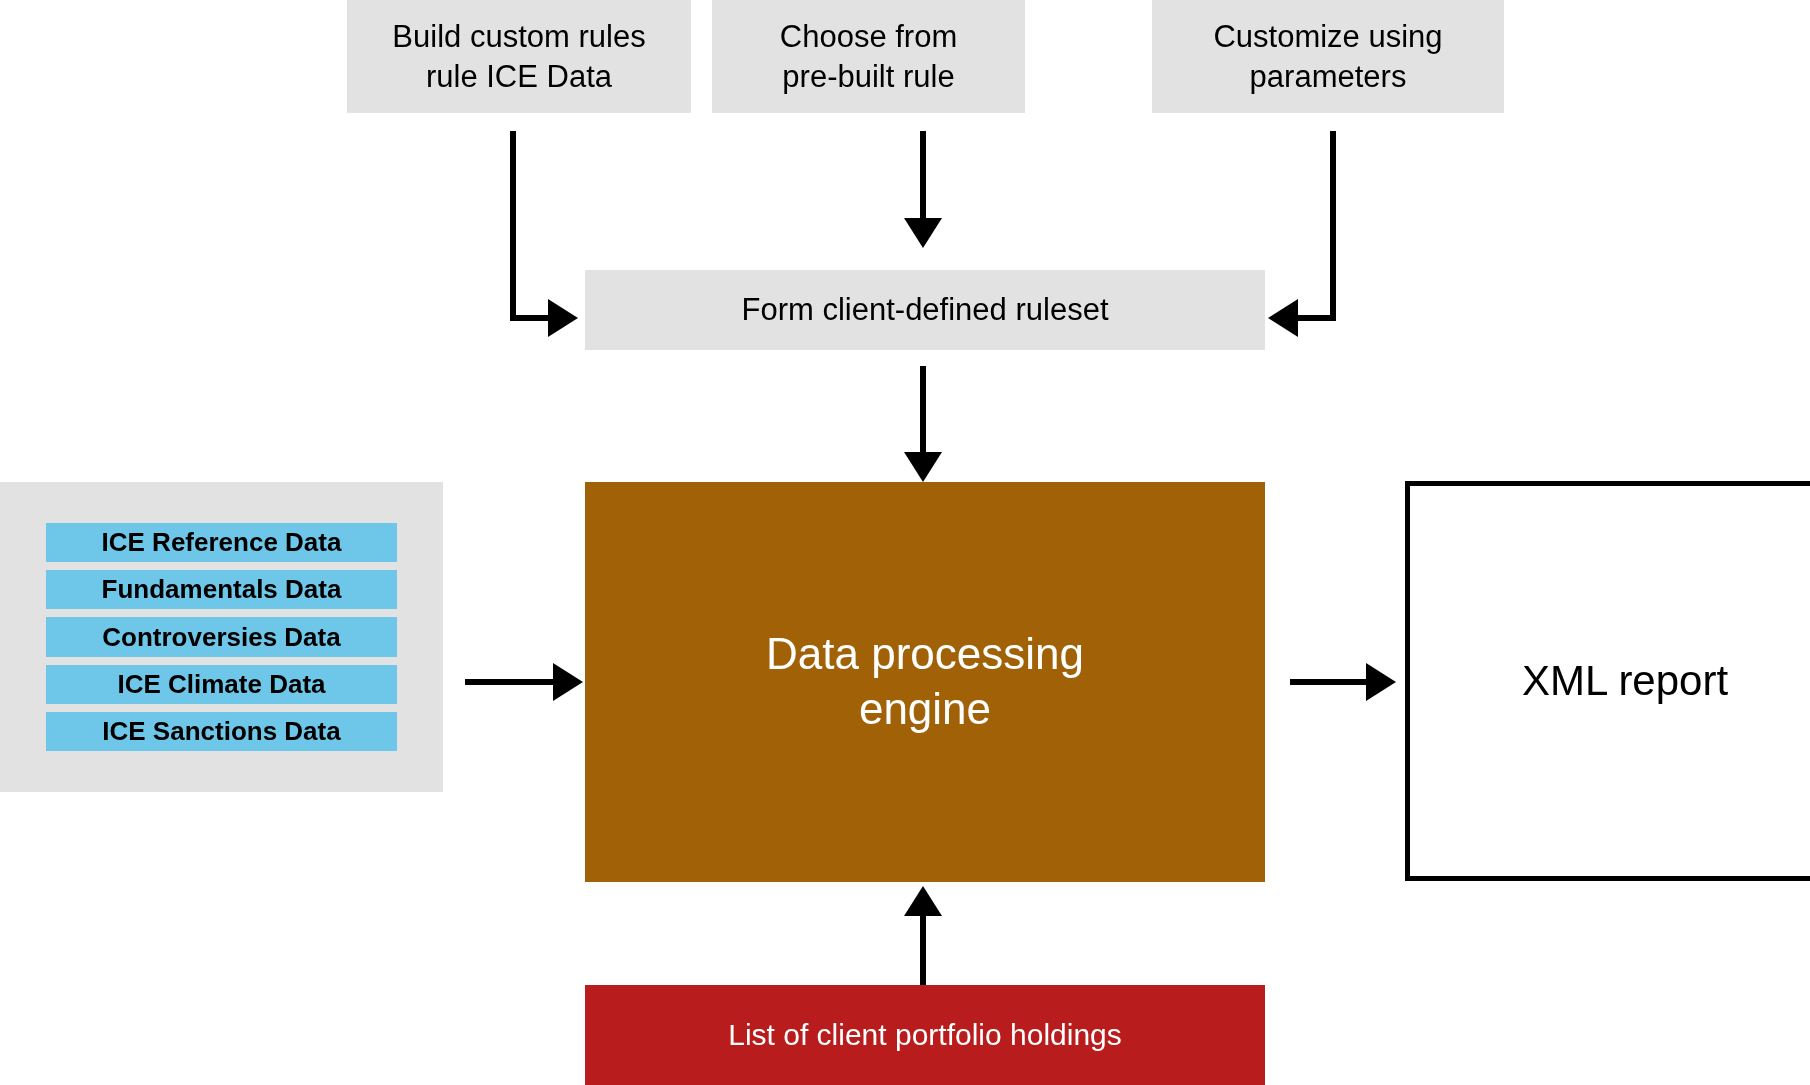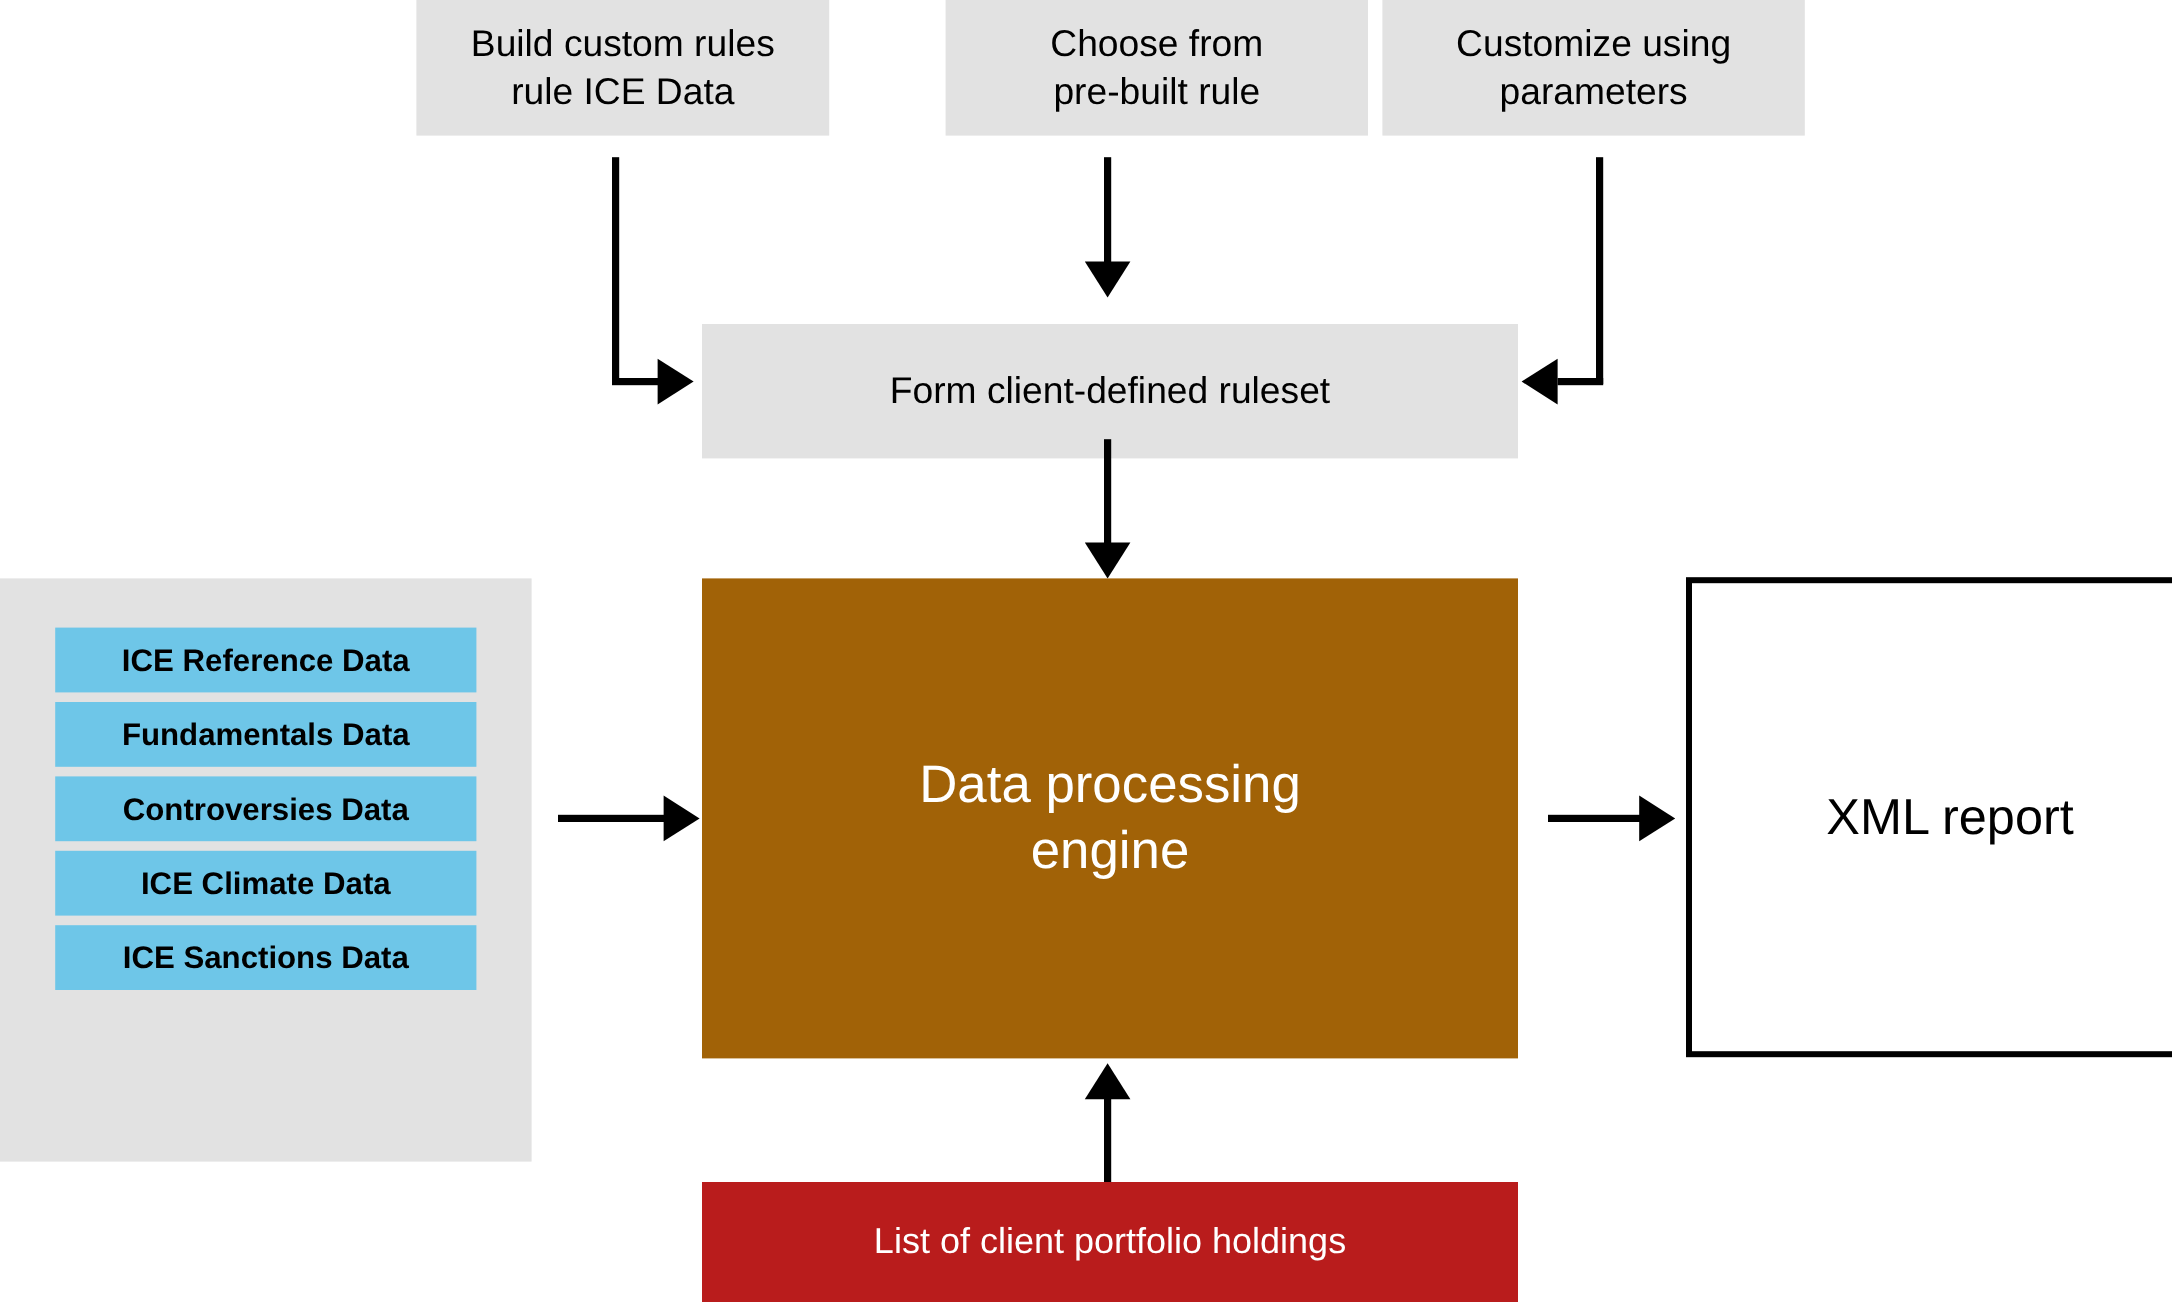--- a/index.html
+++ b/index.html
@@ -50,29 +50,29 @@
     border: 5px solid #000000;
   }
 
   
   .top-box {
     height: 113px;
     font-size: 31px;
     top: 0;
   }
   #top-box-0 { left: 347px;  width: 344px; }
-  #top-box-1 { left: 788px;  width: 352px; text-align: center; }
+  #top-box-1 { left: 712px;  width: 313px; text-align: center; }
   #top-box-2 { left: 1152px; width: 352px; }
 
   
   #ruleset-box {
     left: 585px;
     top: 270px;
     width: 680px;
-    height: 112px;
+    height: 80px;
     font-size: 31px;
   }
 
   
   #engine-box {
     left: 585px;
     top: 482px;
     width: 680px;
     height: 400px;
     font-size: 44px;
@@ -96,21 +96,21 @@
     height: 100px;
     font-size: 30px;
   }
 
   
   #data-panel {
     position: absolute;
     left: 0;
     top: 482px;
     width: 443px;
-    height: 486px;
+    height: 310px;
     background: #e2e2e2;
     box-sizing: border-box;
     padding: 41px 46px 41px 46px;
     display: flex;
     flex-direction: column;
     justify-content: flex-start;
     gap: 8px;
   }
   .data-chip {
     background: #6ec6e8;

